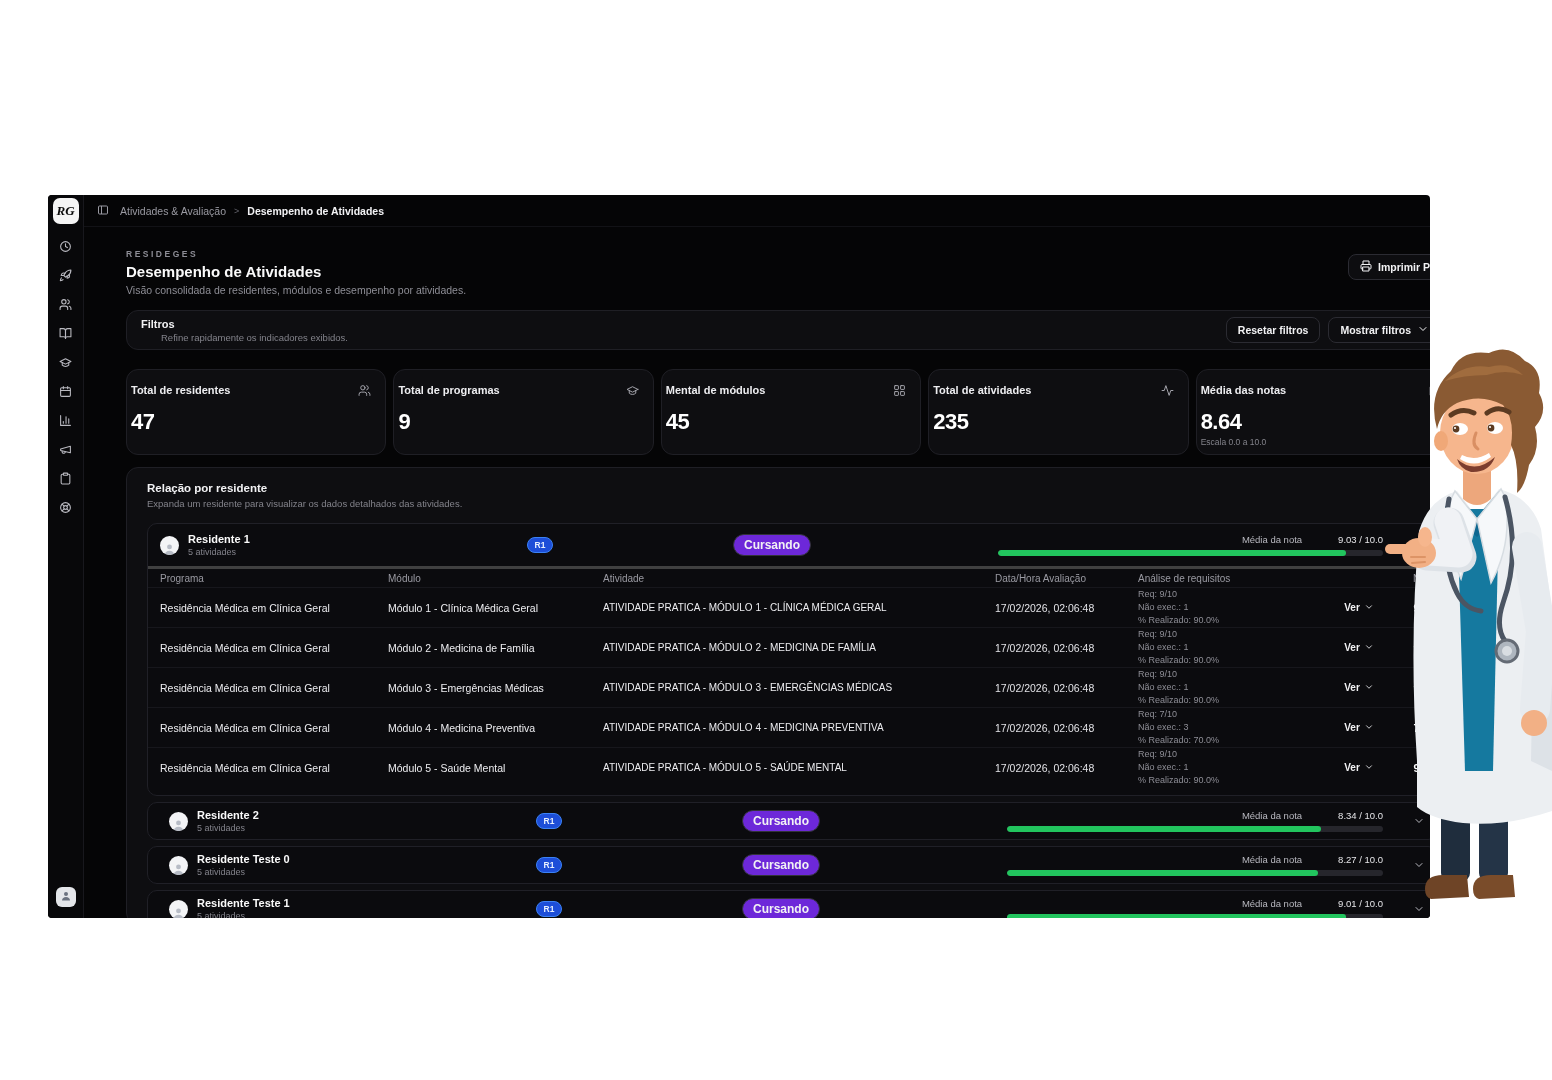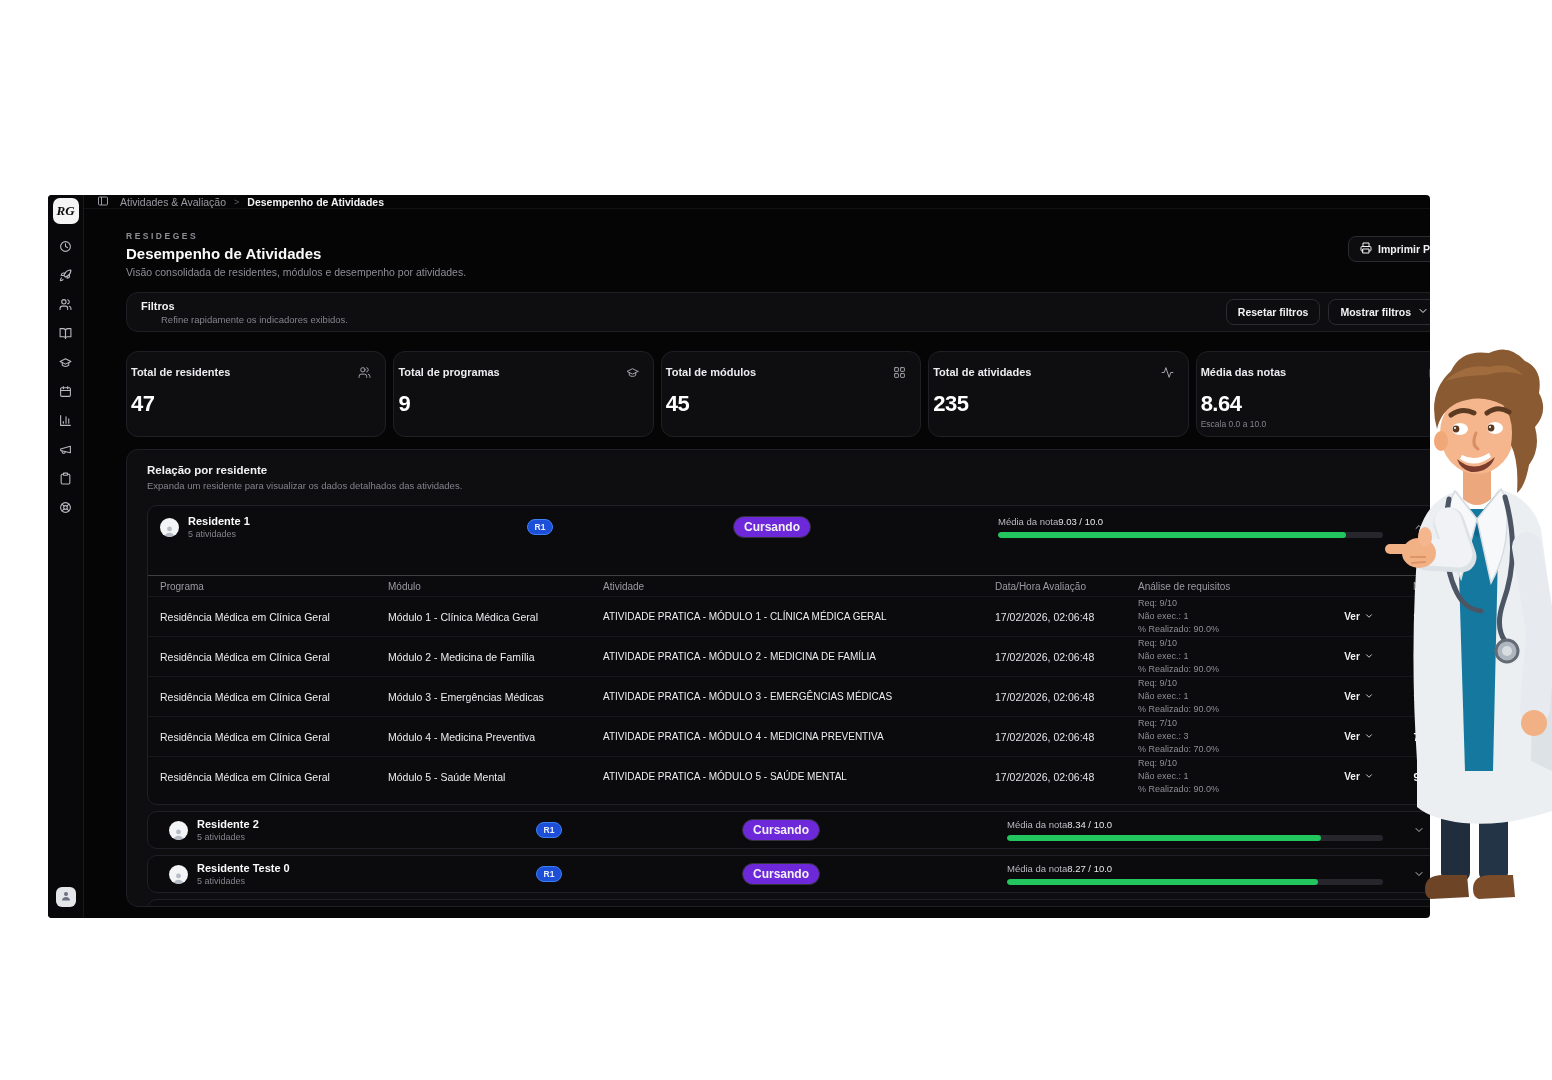--- a/index.html
+++ b/index.html
@@ -11,21 +11,21 @@
   .sidebar { width:36px; background:#08080a; border-right:1px solid #18181d; display:flex; flex-direction:column; align-items:center; flex-shrink:0; position:relative; }
   .logo { width:26px; height:26px; margin-top:3px; background:#f5f5f5; border-radius:7px; display:flex; align-items:center; justify-content:center; color:#0a0a0a; font-family:"Liberation Serif", serif; font-style:italic; font-weight:700; font-size:13px; cursor:pointer; }
   .side-icons { display:flex; flex-direction:column; gap:8px; margin-top:13px; }
   .side-btn { width:22px; height:21px; display:flex; align-items:center; justify-content:center; color:#b9b9c0; cursor:pointer; border-radius:6px; }
   .side-btn svg { width:13px; height:13px; stroke:currentColor; fill:none; stroke-width:2; stroke-linecap:round; stroke-linejoin:round; }
   .side-avatar { position:absolute; bottom:11px; left:50%; transform:translateX(-50%); width:20px; height:20px; background:#e4e6ea; border-radius:6px; display:flex; align-items:center; justify-content:center; cursor:pointer; }
   .side-avatar svg { width:12px; height:12px; fill:#6b7280; }
 
   
   .main { flex:1; display:flex; flex-direction:column; min-width:0; }
-  .topbar { height:14px; display:flex; align-items:center; padding:0 10px; gap:8px; border-bottom:1px solid #121216; flex-shrink:0; }
+  .topbar { height:32px; display:flex; align-items:center; padding:0 10px; gap:8px; border-bottom:1px solid #121216; flex-shrink:0; }
   .panel-btn { width:18px; height:18px; display:flex; align-items:center; justify-content:center; color:#9a9aa2; cursor:pointer; }
   .panel-btn svg { width:12px; height:12px; stroke:currentColor; fill:none; stroke-width:2; }
   .crumb { font-size:10.5px; color:#9a9aa2; cursor:pointer; }
   .crumb-sep { font-size:9px; color:#63636b; }
   .crumb-current { font-size:10.5px; color:#f2f2f4; font-weight:700; }
 
   .content { padding:22px 5px 0 42px; width:1377px; }
 
   .title-row { display:flex; justify-content:space-between; align-items:flex-start; }
   .eyebrow { font-size:8.5px; letter-spacing:2.5px; color:#8e8e96; font-weight:600; }
@@ -57,30 +57,30 @@
   .res-grid { display:grid; grid-template-columns:350px 60px 404px 1fr 32px; align-items:center; padding:0 12px; }
   .res-header { height:42px; cursor:pointer; }
   .res-id { display:flex; align-items:center; gap:9px; }
   .avatar-circle { width:19px; height:19px; border-radius:50%; background:#f3f4f6; display:flex; align-items:flex-end; justify-content:center; overflow:hidden; flex-shrink:0; }
   .avatar-circle svg { width:13px; height:13px; fill:#b7bcc6; }
   .res-name { font-size:11px; font-weight:700; color:#fafafa; line-height:12px; }
   .res-acts { font-size:9px; color:#83838b; margin-top:2px; }
   .badge-r1 { justify-self:center; background:#1d4ed8; border:1px solid #3b82f6; color:#e8f0ff; font-size:8.5px; font-weight:700; border-radius:999px; padding:2px 7px; }
   .badge-status { justify-self:center; background:#6d28d9; border:1px solid #33333a; color:#f2f2f4; font-size:12px; font-weight:600; border-radius:999px; padding:3px 10px; }
   .media-block { padding-left:24px; padding-right:10px; }
-  .media-top { display:flex; justify-content:flex-start; align-items:center; }
+  .media-top { display:flex; justify-content:flex-end; align-items:center;gap:36px; }
   .media-label { font-size:9.5px; color:#b9b9c0; }
   .media-value { font-size:9.5px; color:#e5e5e8; }
   .progress-track { margin-top:5px; height:6px; border-radius:3px; background:#26262c; overflow:hidden; }
   .progress-fill { height:100%; border-radius:3px; background:#22c55e; }
   .chevron { justify-self:end; color:#b9b9c0; cursor:pointer; display:flex; }
   .chevron svg { width:12px; height:12px; stroke:currentColor; fill:none; stroke-width:2; stroke-linecap:round; stroke-linejoin:round; }
 
   .tbl-grid { display:grid; grid-template-columns:228px 215px 392px 143px 196px 50px 50px; align-items:center; padding:0 12px; }
-  .tbl-head { height:21px; border-top:1px solid #404040;margin-top:27px; }
+  .tbl-head { height:21px; border-top:3px solid #404040; }
   .tbl-head > div { font-size:10px; color:#9a9aa2; }
   .tbl-row { height:40px; border-top:1px solid #17171c; }
   .cell { font-size:10.5px; color:#ededf0; padding-right:10px; }
   .cell-upper { font-size:10px; }
   .cell-date { font-size:10.5px; color:#e2e2e6; }
   .req-block { font-size:9px; color:#8e8e96; line-height:13px; }
   .ver-btn { display:inline-flex; align-items:center; gap:4px; color:#f2f2f4; font-size:10px; font-weight:700; cursor:pointer; justify-self:center; }
   .ver-btn svg { width:10px; height:10px; stroke:currentColor; fill:none; stroke-width:2; stroke-linecap:round; stroke-linejoin:round; }
   .nota-cell { font-size:10.5px; font-weight:600; color:#ffffff; text-align:right; }
   .th-right { text-align:right; }
@@ -239,21 +239,21 @@
         </div>
         <div class="card stat-card">
           <div class="stat-label">Total de programas</div>
           <div class="stat-icon"><svg viewBox="0 0 24 24">
                 <path d="M22 10 12 5 2 10l10 5 10-5z"></path>
                 <path d="M6 12v5c3 3 9 3 12 0v-5"></path>
               </svg></div>
           <div class="stat-value">9</div>
         </div>
         <div class="card stat-card">
-          <div class="stat-label">Total de módulos</div>
+          <div class="stat-label">Mental de módulos</div>
           <div class="stat-icon"><svg viewBox="0 0 24 24">
                 <rect x="3" y="3" width="7" height="7" rx="1"></rect>
                 <rect x="14" y="3" width="7" height="7" rx="1"></rect>
                 <rect x="3" y="14" width="7" height="7" rx="1"></rect>
                 <rect x="14" y="14" width="7" height="7" rx="1"></rect>
               </svg></div>
           <div class="stat-value">45</div>
         </div>
         <div class="card stat-card">
           <div class="stat-label">Total de atividades</div>

